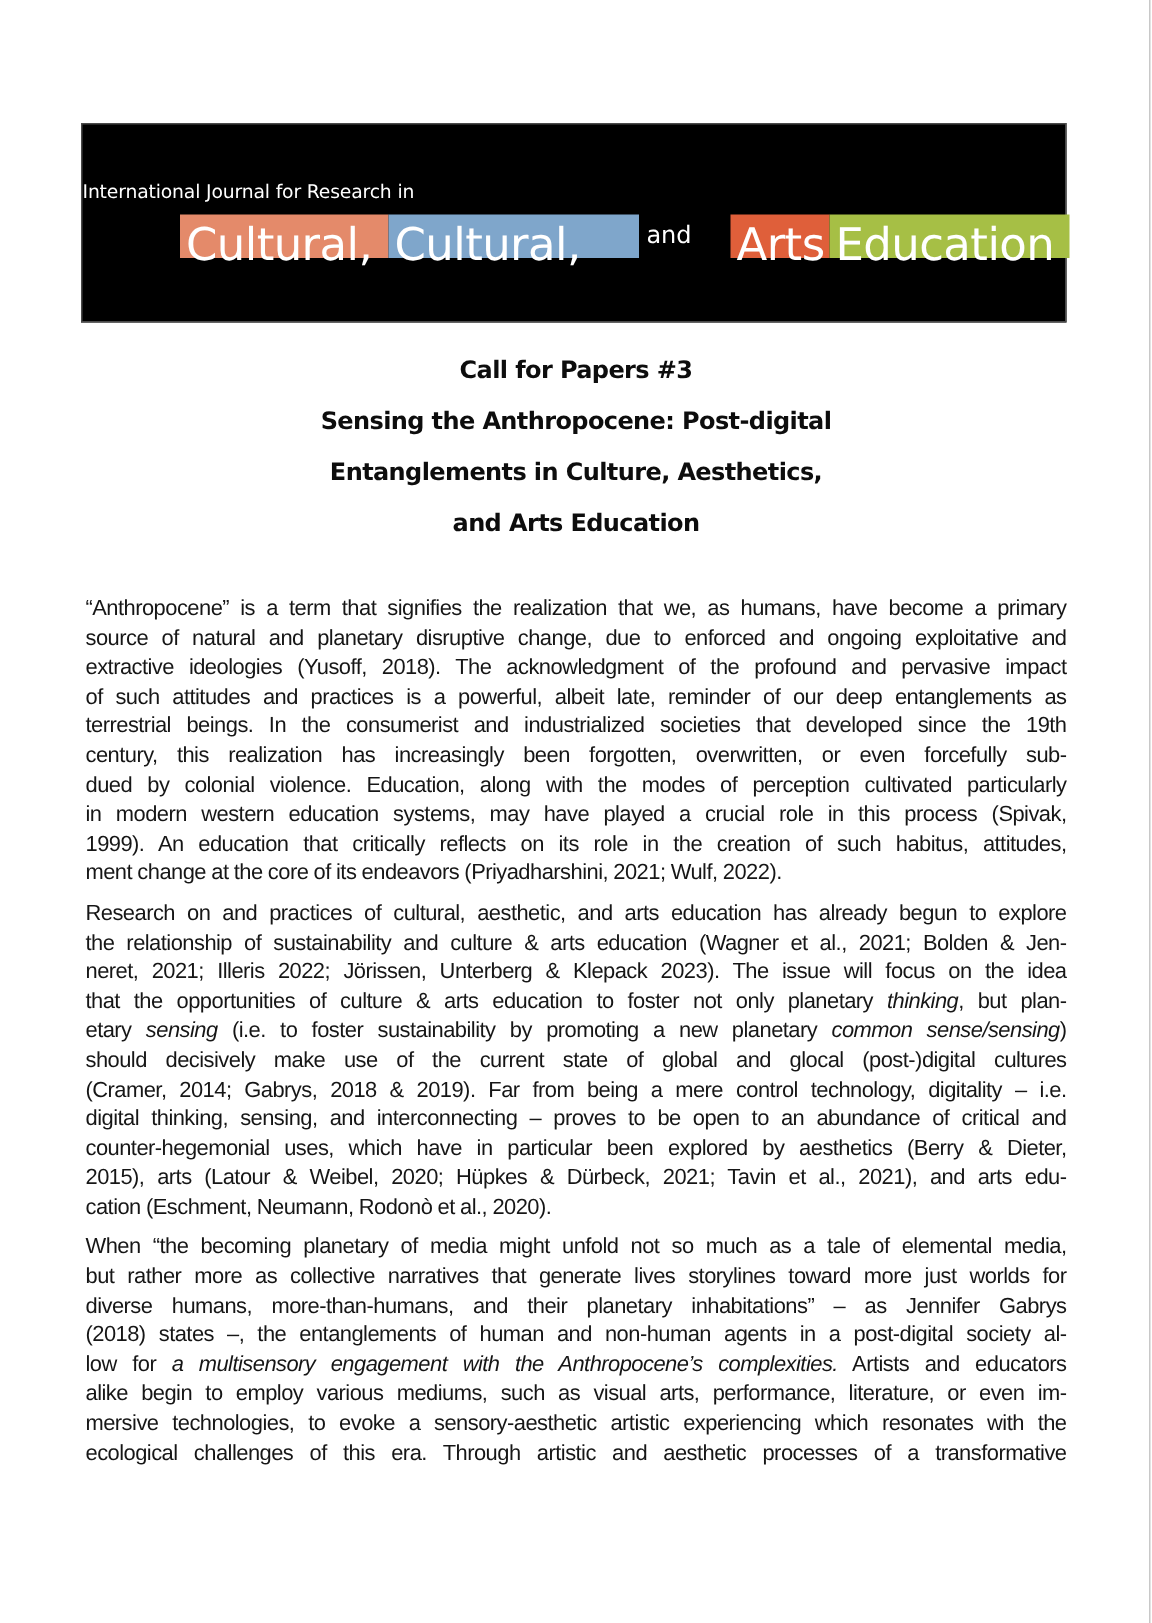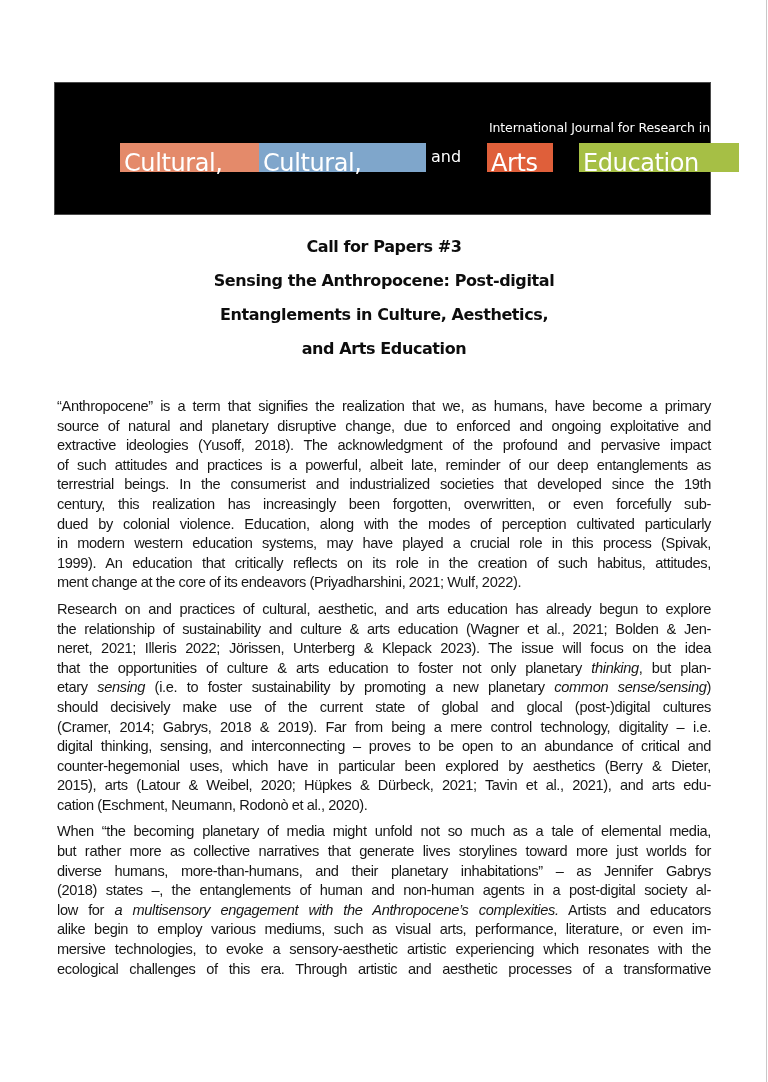--- a/index.html
+++ b/index.html
@@ -31,50 +31,49 @@
       height: 133px;
       background: #000000;
       box-sizing: border-box;
       border: 1px solid #4a4a4a;
     }
     .banner-subtitle {
       position: absolute;
       left: 0;
       right: 0;
       top: 37px;
-      text-align: right;
+      text-align: left;
       color: #ffffff;
       font-family: "DejaVu Sans", sans-serif;
       font-size: 12.5px;
       letter-spacing: -0.1px;
-      padding-left: 46px;
     }
     .banner-title {
       position: absolute;
       left: 65px;
       top: 60px;
       height: 29px;
       display: flex;
       align-items: stretch;
       font-family: "DejaVu Sans", sans-serif;
       color: #ffffff;
     }
     .seg {
       display: flex;
       align-items: center;
-      font-size: 24px;
+      font-size: 30px;
       line-height: 29px;
       padding: 12px 3px 0 4px;
       letter-spacing: -0.4px;
       white-space: nowrap;
     }
     .seg.c1 { width: 139px; box-sizing: border-box; }
     .seg.c2 { width: 167px; box-sizing: border-box; }
     .seg.c3 { width: 66px; box-sizing: border-box; margin-left: 21px; }
-    .seg.c4 { width: 160px; box-sizing: border-box; margin-left: 26px; }
+    .seg.c4 { width: 160px; box-sizing: border-box; }
     .seg-and {
       display: flex;
       align-items: flex-end;
       padding: 0 4px 6px 4px;
       font-size: 16px;
       color: #ffffff;
       width: 40px;
       box-sizing: border-box;
       justify-content: center;
     }

